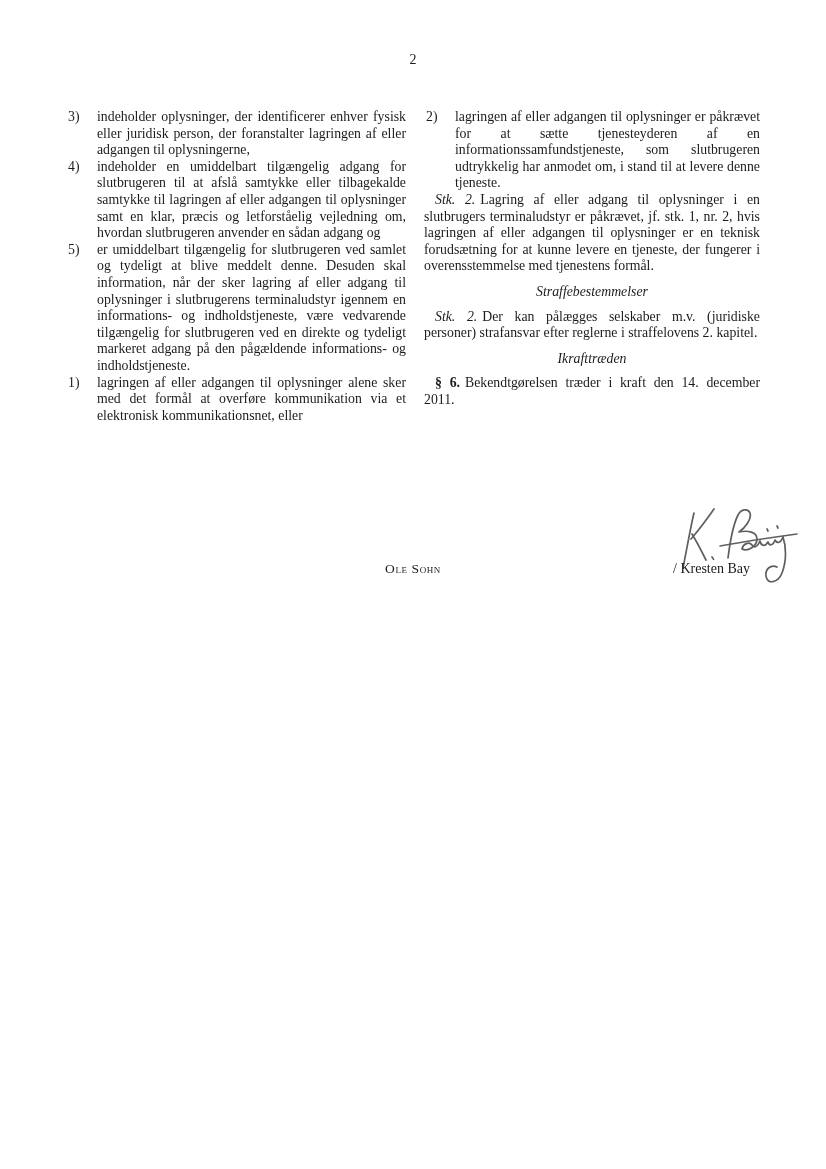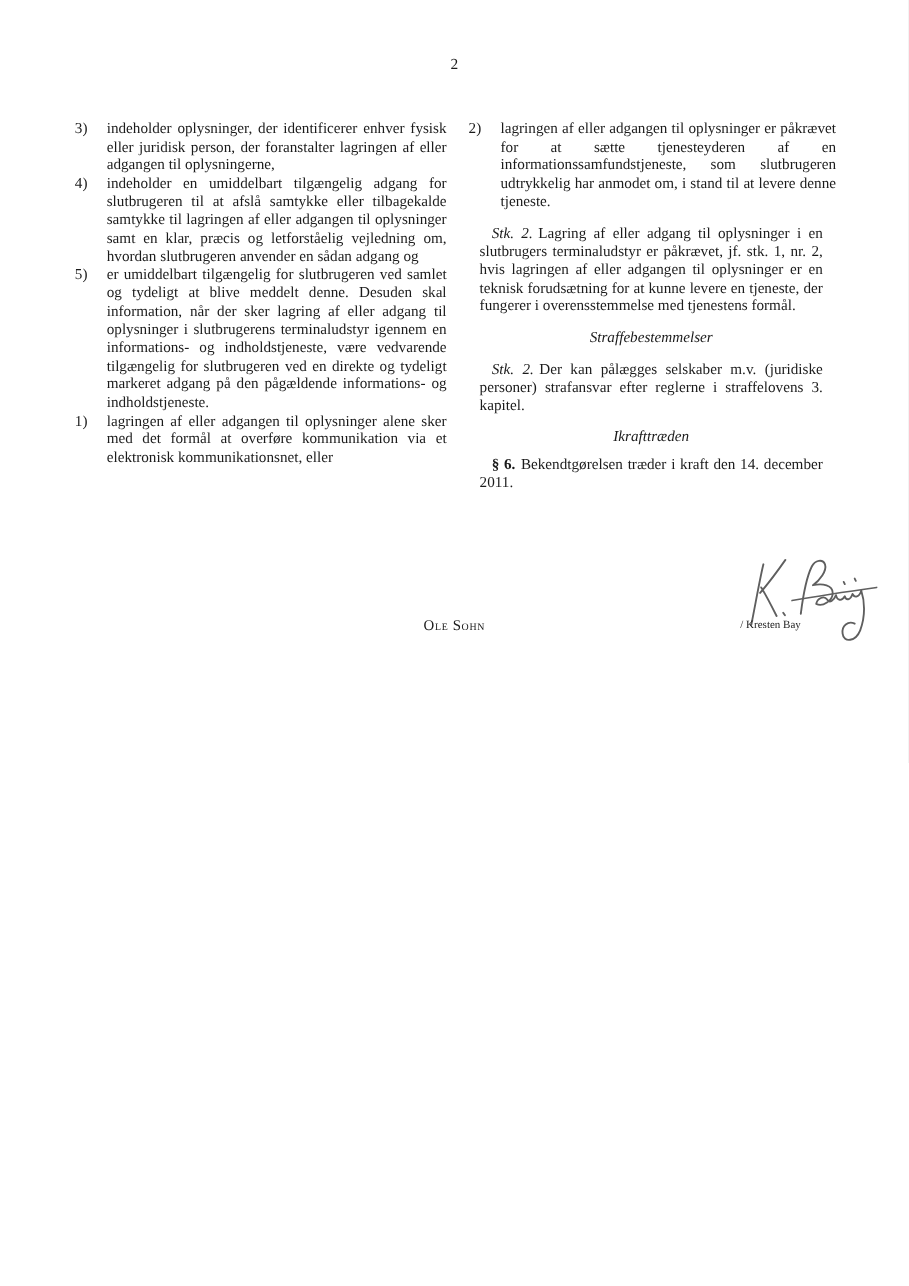--- a/index.html
+++ b/index.html
@@ -25,21 +25,21 @@
   }
   .col {
     position: absolute;
     top: 109px;
     text-align: justify;
   }
   .col-left  { left: 66px;  width: 340px; }
   .col-right { left: 424px; width: 336px; }
   .item { position: relative; padding-left: 31px; margin: 0; }
   .item .num { position: absolute; left: 2px; top: 0; }
-  .para { margin: 12px; text-indent: 11px; }
+  .para { margin: 0; text-indent: 11px; }
   .para.sect { margin-top: 2px; }
   .para.after-heading { margin-top: 0; }
   .lead { font-weight: bold; margin-right: 5px; white-space: nowrap; }
   .lead.it { font-weight: normal; font-style: italic; }
   .heading {
     margin: 9px 0 8px 0;
     font-weight: normal;
     font-style: italic;
     font-size: 13.8px;
     text-align: center;
@@ -71,21 +71,21 @@
     top: 494px;
     width: 160px;
     height: 105px;
   }
   .sig-block svg { position: absolute; left: 0; top: 0; }
   .countersig {
     position: absolute;
     left: 23px;
     top: 67px;
     white-space: nowrap;
-    font-size: 10px;
+    font-size: 14px;
   }
 </style>
 </head>
 <body>
 
 <div class="page">
 
   <div class="pagenum">2</div>
 
   <div class="col col-left">
@@ -110,21 +110,21 @@
   <div class="col col-right">
     <p class="item">
       <span class="num">2)</span>
       <span class="txt">lagringen af eller adgangen til oplysninger er påkrævet for at sætte tjenesteyderen af en informationssamfundstjeneste, som slutbrugeren udtrykkelig har anmodet om, i stand til at levere denne tjeneste.</span>
     </p>
     <p class="para">
       <span class="lead it">Stk. 2.</span><span>Lagring af eller adgang til oplysninger i en slutbrugers terminaludstyr er påkrævet, jf. stk. 1, nr. 2, hvis lagringen af eller adgangen til oplysninger er en teknisk forudsætning for at kunne levere en tjeneste, der fungerer i overensstemmelse med tjenestens formål.</span>
     </p>
     <h3 class="heading">Straffebestemmelser</h3>
     <p class="para">
-      <span class="lead it">Stk. 2.</span><span>Der kan pålægges selskaber m.v. (juridiske personer) strafansvar efter reglerne i straffelovens 3. kapitel.</span>
+      <span class="lead it">Stk. 2.</span><span>Der kan pålægges selskaber m.v. (juridiske personer) strafansvar efter reglerne i straffelovens 2. kapitel.</span>
     </p>
     <h3 class="heading">Ikrafttræden</h3>
     <p class="para after-heading">
       <span class="lead">§ 6.</span><span>Bekendtgørelsen træder i kraft den 14. december 2011.</span>
     </p>
   </div>
 
   <div class="minister">Ole Sohn</div>
 
   <div class="sig-block">

